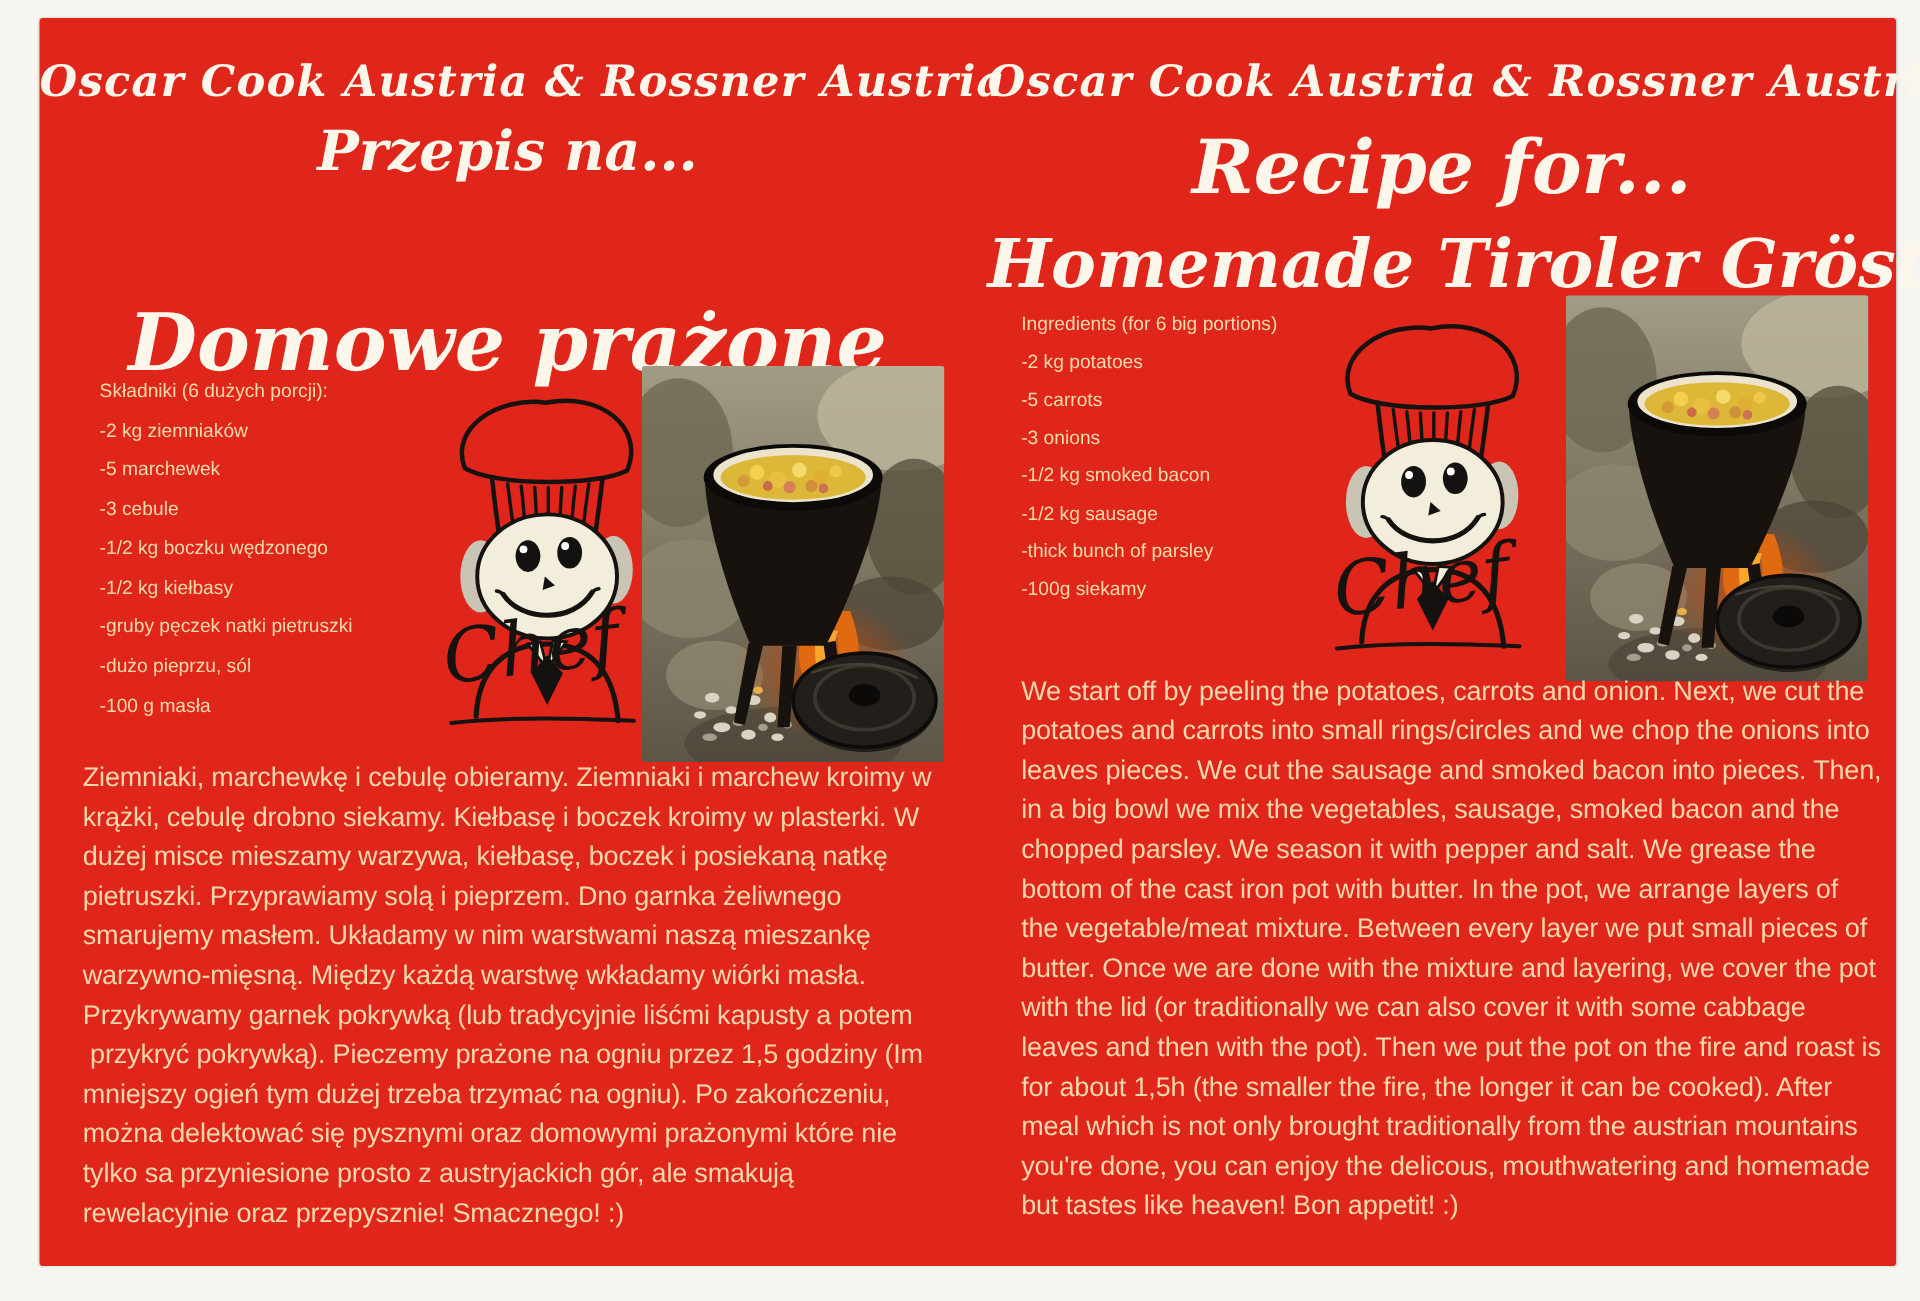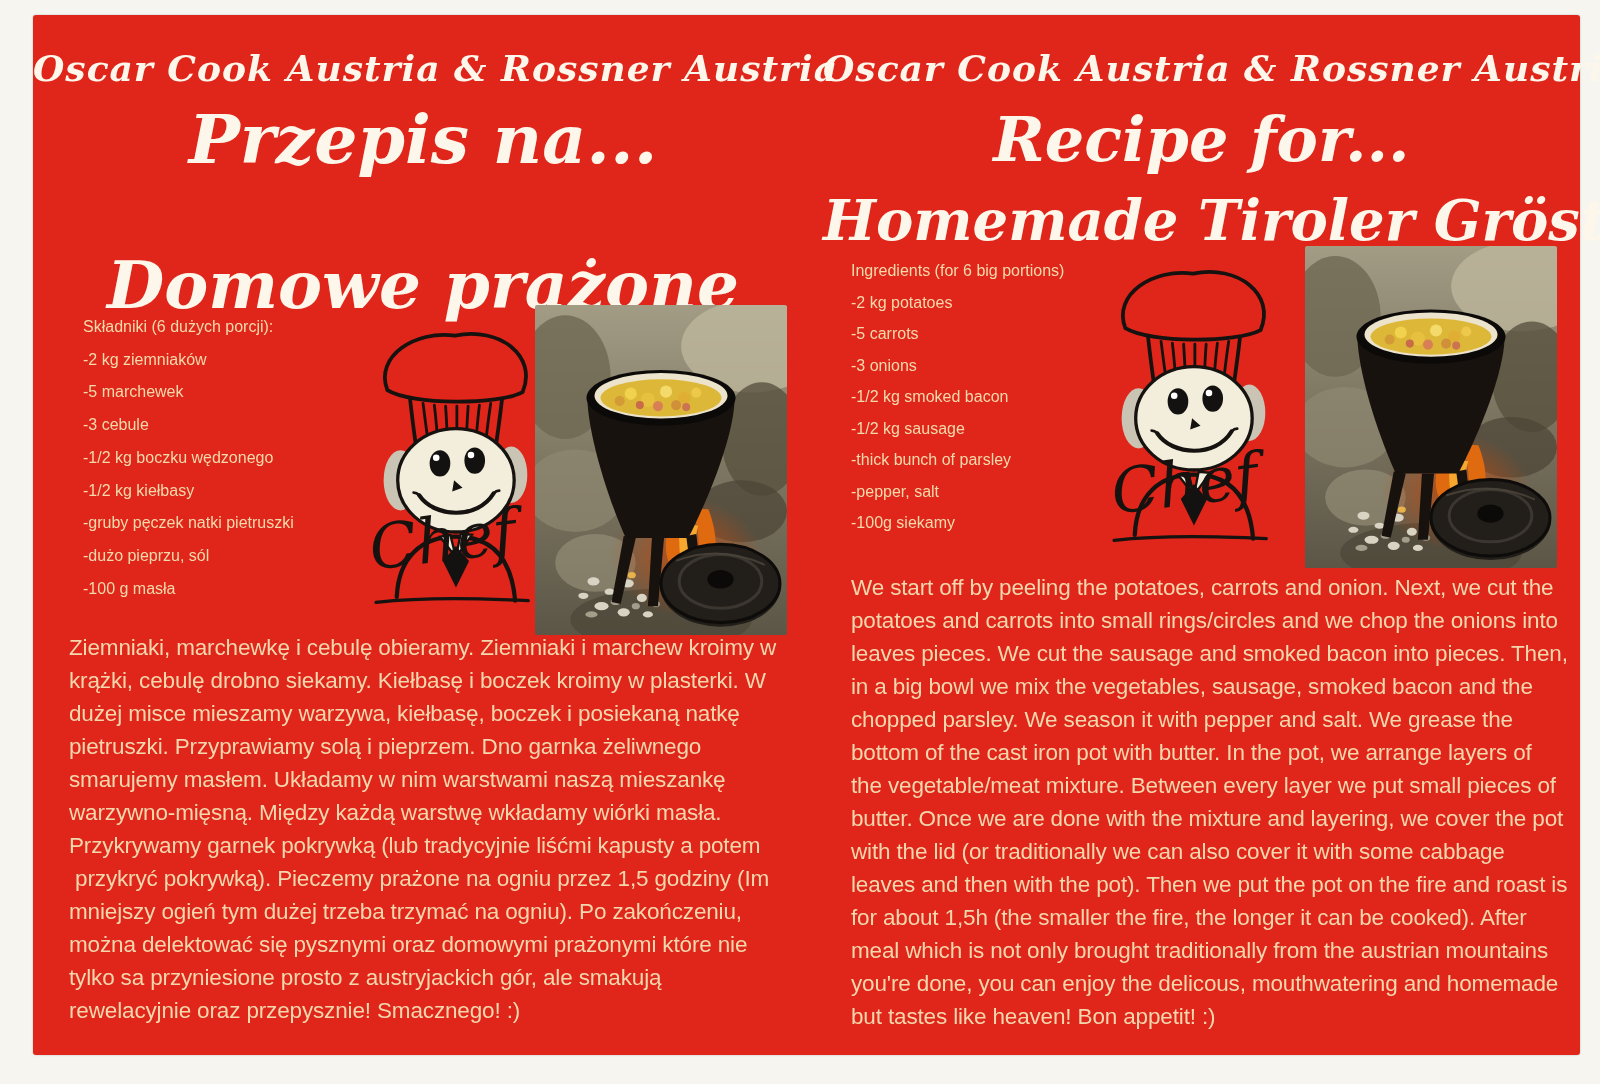--- a/index.html
+++ b/index.html
@@ -14,36 +14,36 @@
     background:#e0251a; border-radius:3px;
     box-shadow:0 0 2px rgba(0,0,0,.25);
   }
   .script {
     font-family:"DejaVu Serif", serif; font-style:italic; font-weight:bold;
     color:#fdf6ea; text-align:center; position:absolute; white-space:nowrap;
   }
   .brand   { font-size:36px; letter-spacing:1px; }
   .brand.l { left:0;   width:780px; top:32px; }
   .brand.r { left:790px; width:757px; top:32px; }
-  .title1.l { left:0;   width:780px; top:84px;  font-size:68px; }
+  .title1.l { left:0;   width:780px; top:84px;  font-size:46px; }
   .title2.l { left:0;   width:780px; top:196px; font-size:66px;margin-top:35px; }
   .title1.r { left:790px; width:757px; top:88px;  font-size:62px; }
   .title2.r { left:790px; width:757px; top:172px; font-size:56px; }
   .ing {
     position:absolute; color:#f4daab; font-size:16px;
   }
   .ing.l { left:50px;  top:296px; line-height:32.7px; }
   .ing.r { left:818px; top:240px; line-height:31.5px; }
   .ing .line { white-space:pre; }
   .para {
     position:absolute; color:#f4d7ad; font-size:22.5px; line-height:33px;
     letter-spacing:-0.15px;
   }
   .para.l { left:36px;  top:616px; width:745px; }
-  .para.r { left:818px; top:556px; width:740px; }
+  .para.r { left:818px; top:544px; width:740px; }
   .para .line { white-space:pre; }
   .chef-svg { position:absolute; width:200px; height:310px; }
   .chef-svg.l { left:322px;  top:300px; }
   .chef-svg.r { left:1060px; top:238px; }
   .photo { position:absolute; border-radius:2px; overflow:hidden; }
   .photo.l { left:502px;  top:290px; width:252px; height:330px; }
   .photo.r { left:1272px; top:231px; width:252px; height:322px; }
   .photo svg { width:100%; height:100%; display:block; }
   .signature {
     position:absolute; font-family:"DejaVu Serif", serif; font-style:italic;
@@ -226,21 +226,20 @@
 
   <div class="ing r">
     <div class="line">Ingredients (for 6 big portions)</div>
     <div>
         <div class="line">-2 kg potatoes</div>
         <div class="line">-5 carrots</div>
         <div class="line">-3 onions</div>
         <div class="line">-1/2 kg smoked bacon</div>
         <div class="line">-1/2 kg sausage</div>
         <div class="line">-thick bunch of parsley</div>
-        <div class="line">-pepper, salt</div>
         <div class="line">-100g siekamy</div>
       </div>
   </div>
 
   <svg class="chef-svg r" viewBox="0 0 200 330">
       <use href="#chef-art"></use>
     </svg>
   <div class="signature r">Chef</div>
 
   <div class="photo r">

